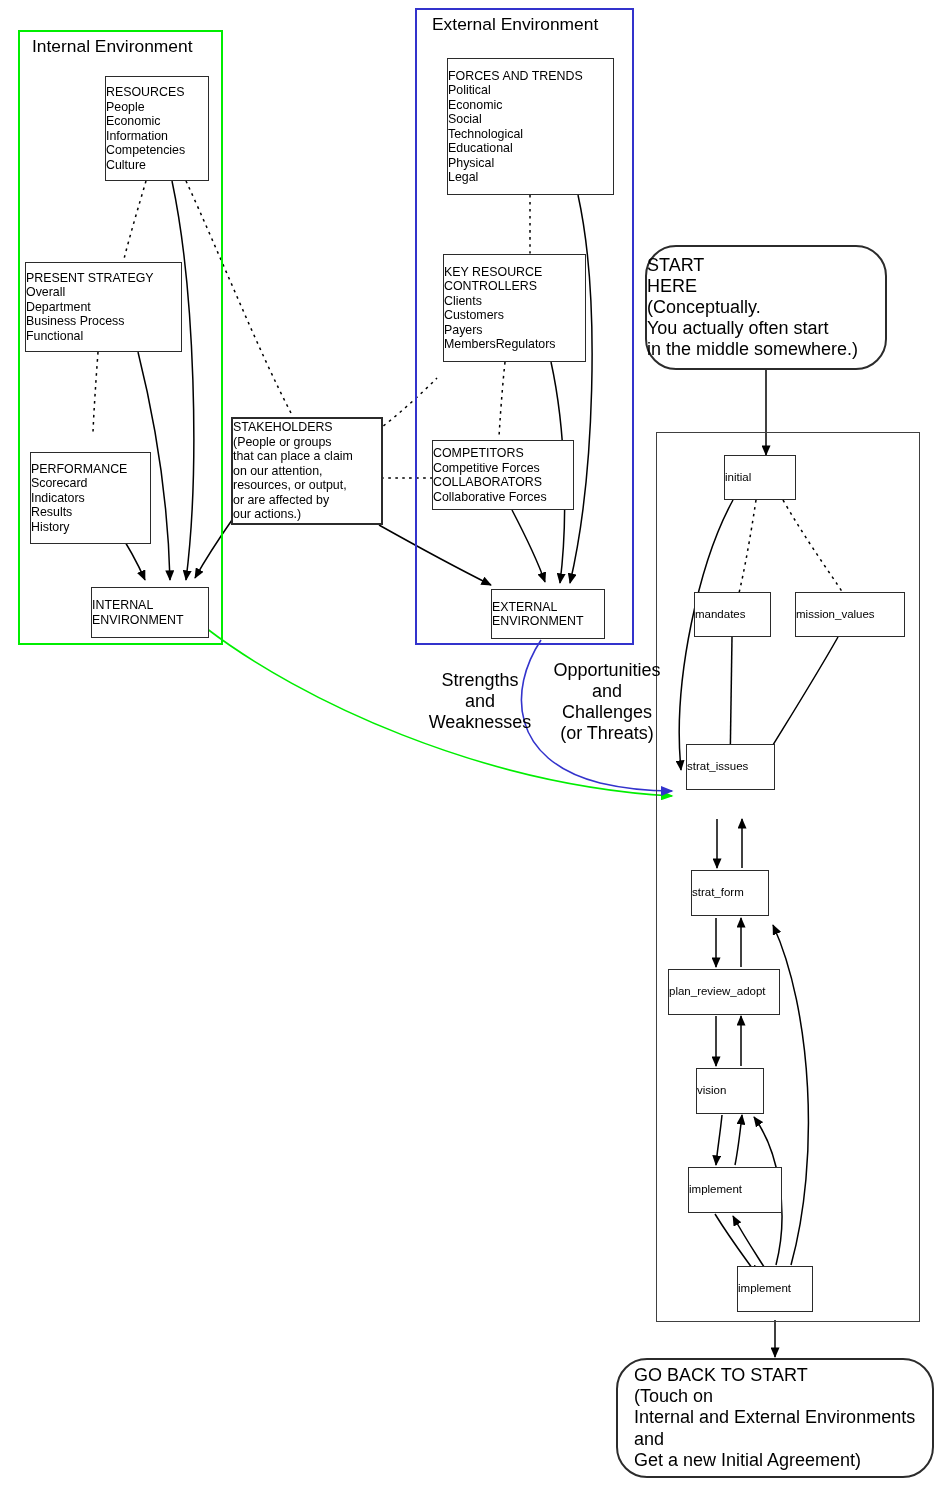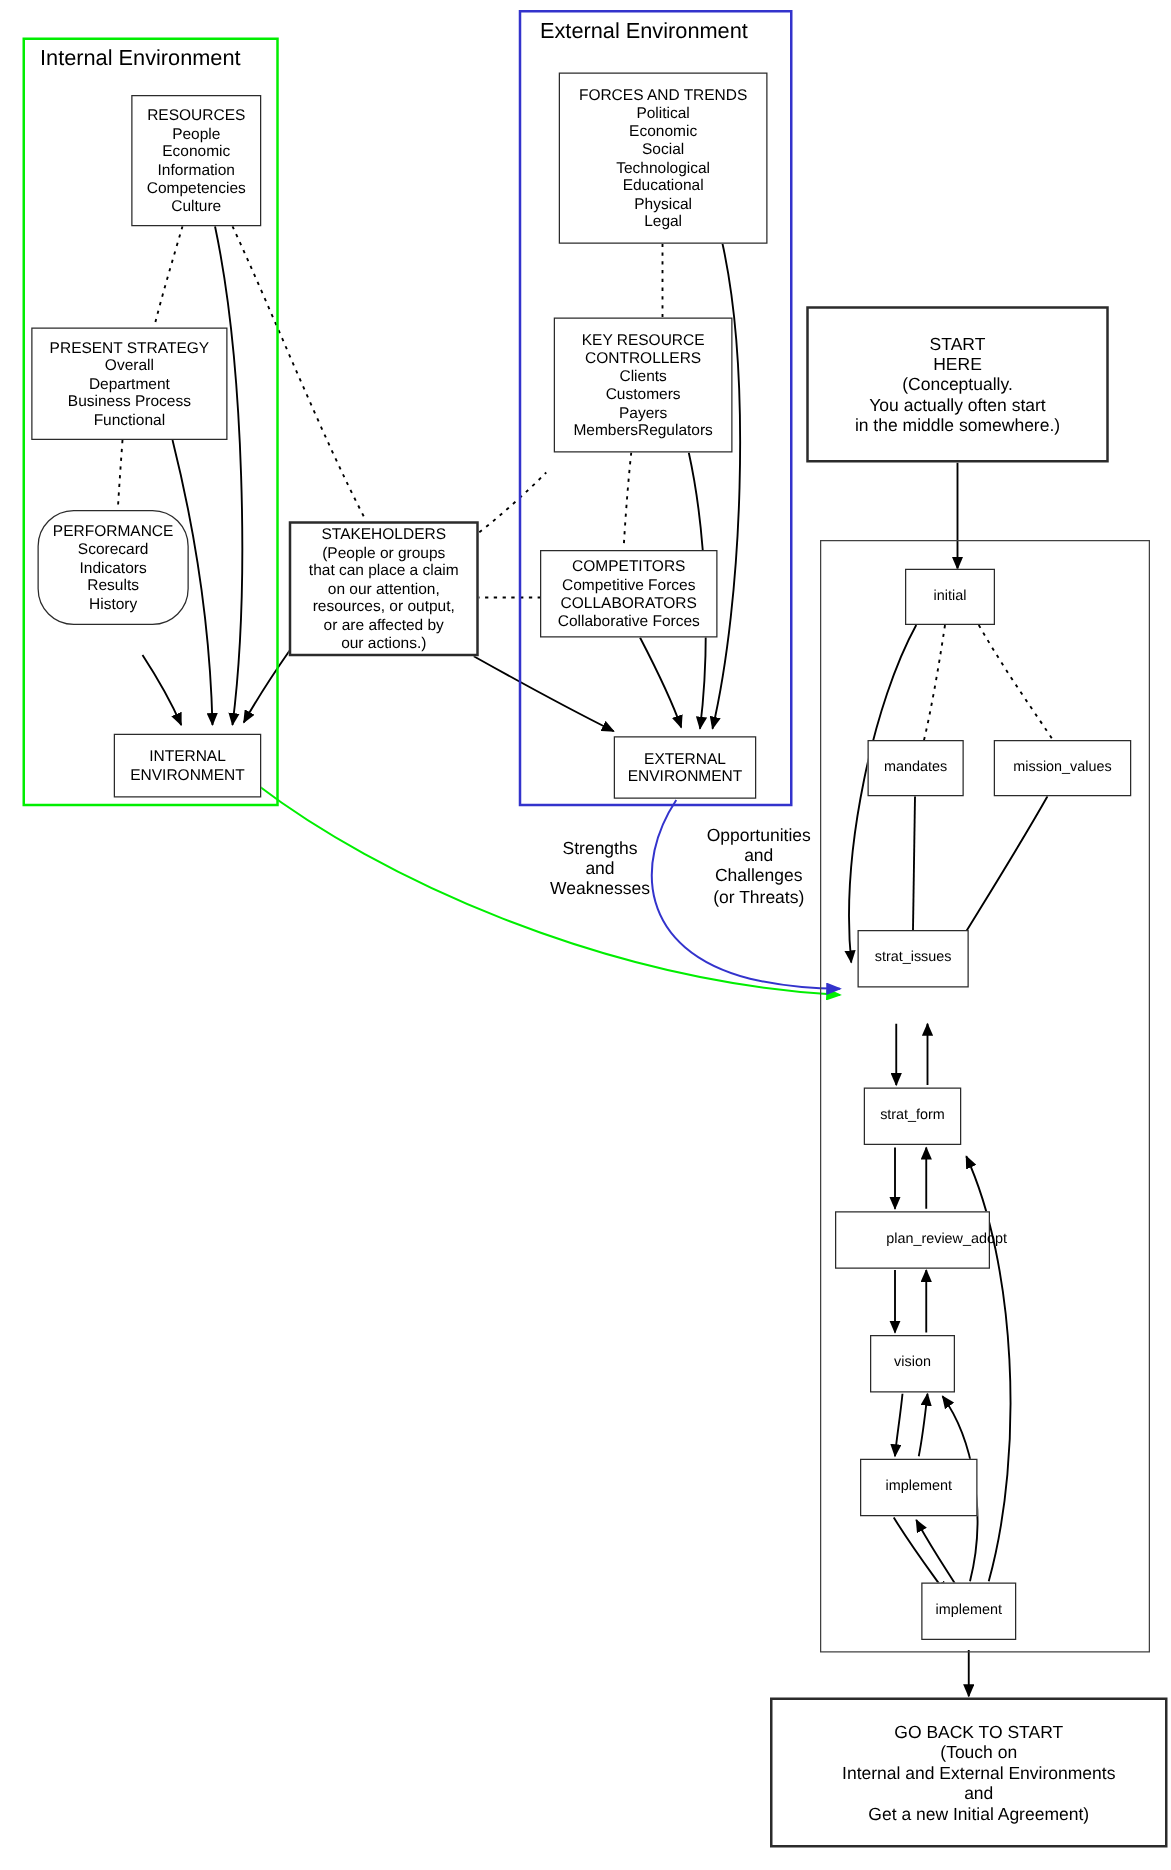--- a/index.html
+++ b/index.html
@@ -2,27 +2,27 @@
 <html><head>
 <meta charset="utf-8">
 <style>
   html,body{margin:0;padding:0;background:#ffffff;}
   body{width:937px;height:1496px;overflow:hidden;
        font-family:"Liberation Sans","DejaVu Sans",sans-serif;color:#000;}
   #stage{position:relative;width:937px;height:1496px;}
   svg#canvas{position:absolute;left:0;top:0;width:937px;height:1496px;}
   .nodebox{position:absolute;box-sizing:border-box;border:1.6px solid #2b2b2b;
            background:#fff;display:flex;align-items:center;justify-content:center;
-           text-align:center;line-height:1.17;}
+           line-height:1.17;}
   .nodebox .lbl{display:block;width:100%;white-space:pre-line;}
   .clusterlabel{position:absolute;white-space:pre;}
   .edgelabel{position:absolute;text-align:center;white-space:pre-line;line-height:1.16;}
   .t11{font-size:11.5px;}
   .t12{font-size:12.4px;}
-  .t16{font-size:14px;}
+  .t16{font-size:18px;border-radius:31px;}
   .t17{font-size:17.4px;}
   .cluster{position:absolute;box-sizing:border-box;background:transparent;}
 </style>
 </head>
 <body>
 
 <div id="stage">
 
   <svg id="canvas" viewBox="0 0 937 1496">
     <defs>
@@ -126,21 +126,21 @@
   </div>
 
   <div class="nodebox t12" style="left:25px;top:262px;width:157px;height:90px;">
     <span class="lbl">PRESENT STRATEGY
 Overall
 Department
 Business Process
 Functional</span>
   </div>
 
-  <div class="nodebox t12" style="left:30px;top:408px;width:121px;height:92px;border-radius:29px;">
+  <div class="nodebox t12" style="left:30px;top:452px;width:121px;height:92px;">
     <span class="lbl">PERFORMANCE
 Scorecard
 Indicators
 Results
 History</span>
   </div>
 
   <div class="nodebox t12" style="left:91px;top:587px;width:118px;height:51px;">
     <span class="lbl">INTERNAL
 ENVIRONMENT</span>
@@ -209,21 +209,21 @@
   </div>
 
   <div class="nodebox t11" style="left:686px;top:744px;width:89px;height:46px;">
     <span class="lbl">strat_issues</span>
   </div>
 
   <div class="nodebox t11" style="left:691px;top:870px;width:78px;height:46px;">
     <span class="lbl">strat_form</span>
   </div>
 
-  <div class="nodebox t11" style="left:668px;top:969px;width:124px;height:46px;padding-left:40px;">
+  <div class="nodebox t11" style="left:668px;top:969px;width:112px;height:46px;">
     <span class="lbl">plan_review_adopt</span>
   </div>
 
   <div class="nodebox t11" style="left:696px;top:1068px;width:68px;height:46px;">
     <span class="lbl">vision</span>
   </div>
 
   <div class="nodebox t11" style="left:688px;top:1167px;width:94px;height:46px;">
     <span class="lbl">implement</span>
   </div>

